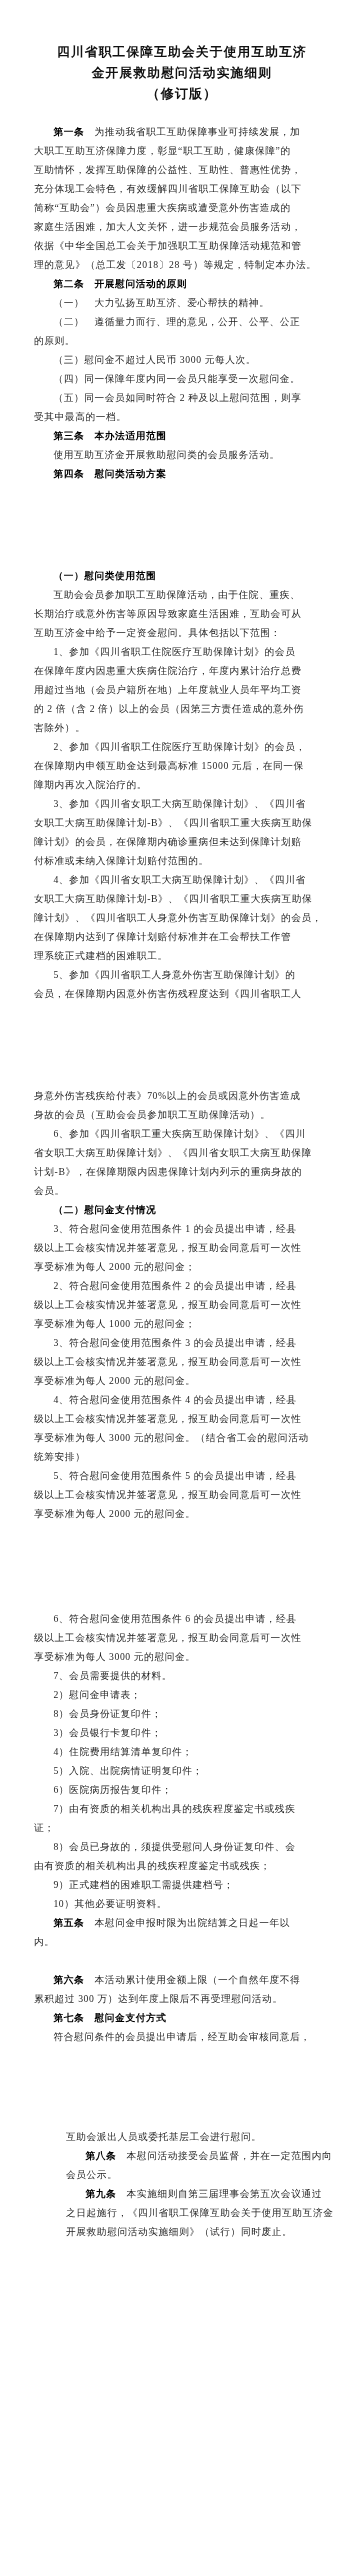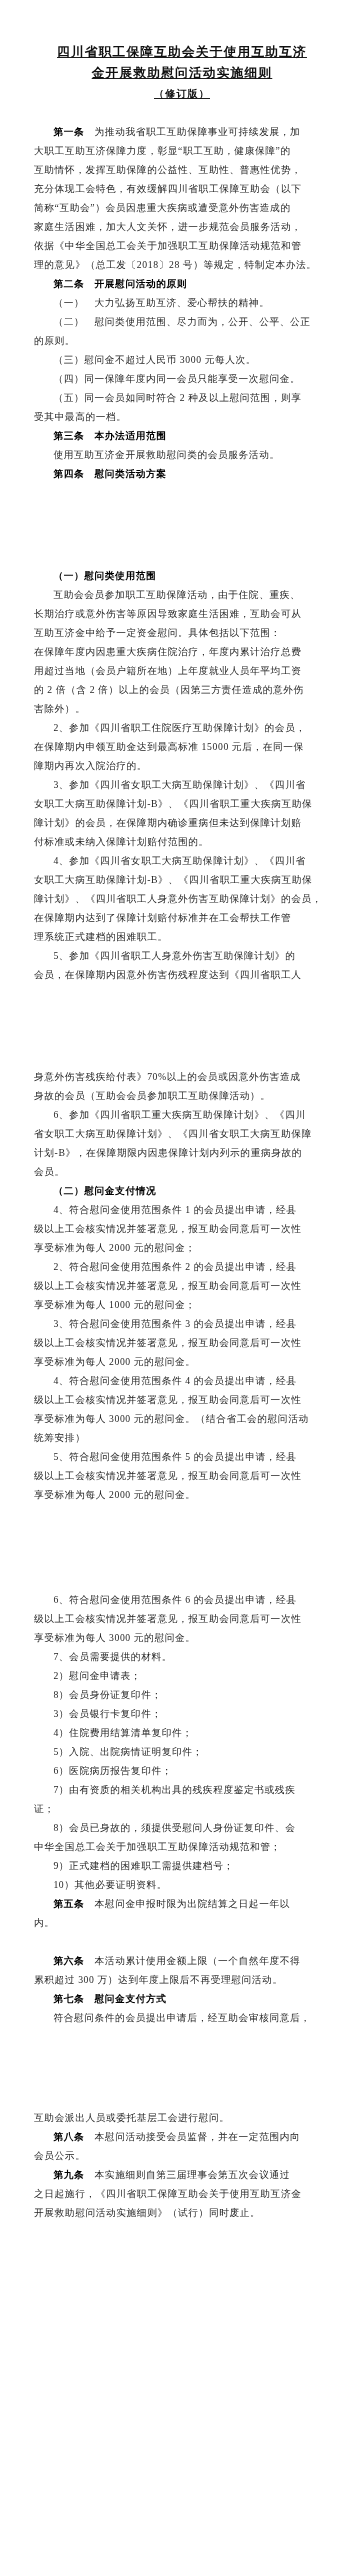--- a/index.html
+++ b/index.html
@@ -16,46 +16,45 @@
     overflow: hidden;
   }
   #doc {
     width: 364px;
     padding: 42px 0 0 0;
     box-sizing: border-box;
   }
   .title-block {
     text-align: center;
     padding: 0 24px;
-    text-decoration: underline;
   }
   .title-line {
     font-size: 12.7px;
     line-height: 20.6px;
     font-weight: bold;
     letter-spacing: 1.2px;
     color: #111111;
     white-space: nowrap;
   }
   .subtitle {
     margin-top: 4.9px;
-    font-size: 10px;
+    font-size: 13px;
     line-height: 12px;
     font-weight: bold;
     letter-spacing: 1.2px;
     color: #111111;
   }
   .page {
     padding: 0 34px;
   }
   .page-1 { margin-top: 22px; }
   .page-2 { margin-top: 83px; }
   .page-3 { margin-top: 83px; }
   .page-4 { margin-top: 86px; }
-  .page-5 { margin-top: 81px; }
+  .page-5 { margin-top: 81px; margin-left: 32px; }
   .line {
     font-size: 9.7px;
     line-height: 19px;
     height: 19px;
     letter-spacing: 0.6px;
     white-space: nowrap;
     overflow: visible;
   }
   .line.indent { text-indent: 2em; }
   .line.heading {
@@ -84,35 +83,36 @@
         <div class="line indent"><span class="bp">第一条</span>　为推动我省职工互助保障事业可持续发展，加</div>
         <div class="line">大职工互助互济保障力度，彰显“职工互助，健康保障”的</div>
         <div class="line">互助情怀，发挥互助保障的公益性、互助性、普惠性优势，</div>
         <div class="line">充分体现工会特色，有效缓解四川省职工保障互助会（以下</div>
         <div class="line">简称“互助会”）会员因患重大疾病或遭受意外伤害造成的</div>
         <div class="line">家庭生活困难，加大人文关怀，进一步规范会员服务活动，</div>
         <div class="line">依据《中华全国总工会关于加强职工互助保障活动规范和管</div>
         <div class="line">理的意见》（总工发〔2018〕28 号）等规定，特制定本办法。</div>
         <div class="line indent heading">第二条　开展慰问活动的原则</div>
         <div class="line indent">（一）　大力弘扬互助互济、爱心帮扶的精神。</div>
-        <div class="line indent">（二）　慰问类使用范围、尽力而为，公开、公平、公正</div>
+        <div class="line indent">（二）　遵循量力而行、理的意见，公开、公平、公正</div>
         <div class="line">的原则。</div>
         <div class="line indent">（三）慰问金不超过人民币 3000 元每人次。</div>
         <div class="line indent">（四）同一保障年度内同一会员只能享受一次慰问金。</div>
         <div class="line indent">（五）同一会员如同时符合 2 种及以上慰问范围，则享</div>
         <div class="line">受其中最高的一档。</div>
         <div class="line indent heading">第三条　本办法适用范围</div>
         <div class="line indent">使用互助互济金开展救助慰问类的会员服务活动。</div>
         <div class="line indent heading">第四条　慰问类活动方案</div>
       </div>
       <div class="page page-2">
         <div class="line indent heading">（一）慰问类使用范围</div>
         <div class="line indent">互助会会员参加职工互助保障活动，由于住院、重疾、</div>
         <div class="line">长期治疗或意外伤害等原因导致家庭生活困难，互助会可从</div>
         <div class="line">互助互济金中给予一定资金慰问。具体包括以下范围：</div>
+        <div class="line indent">1、参加《四川省职工住院医疗互助保障计划》的会员</div>
         <div class="line">在保障年度内因患重大疾病住院治疗，年度内累计治疗总费</div>
         <div class="line">用超过当地（会员户籍所在地）上年度就业人员年平均工资</div>
         <div class="line">的 2 倍（含 2 倍）以上的会员（因第三方责任造成的意外伤</div>
         <div class="line">害除外）。</div>
         <div class="line indent">2、参加《四川省职工住院医疗互助保障计划》的会员，</div>
         <div class="line">在保障期内申领互助金达到最高标准 15000 元后，在同一保</div>
         <div class="line">障期内再次入院治疗的。</div>
         <div class="line indent">3、参加《四川省女职工大病互助保障计划》、《四川省</div>
         <div class="line">女职工大病互助保障计划-B》、《四川省职工重大疾病互助保</div>
         <div class="line">障计划》的会员，在保障期内确诊重病但未达到保障计划赔</div>
@@ -126,21 +126,21 @@
         <div class="line">会员，在保障期内因意外伤害伤残程度达到《四川省职工人</div>
       </div>
       <div class="page page-3">
         <div class="line">身意外伤害残疾给付表》70%以上的会员或因意外伤害造成</div>
         <div class="line">身故的会员（互助会会员参加职工互助保障活动）。</div>
         <div class="line indent">6、参加《四川省职工重大疾病互助保障计划》、《四川</div>
         <div class="line">省女职工大病互助保障计划》、《四川省女职工大病互助保障</div>
         <div class="line">计划-B》，在保障期限内因患保障计划内列示的重病身故的</div>
         <div class="line">会员。</div>
         <div class="line indent heading">（二）慰问金支付情况</div>
-        <div class="line indent">4、符合慰问金使用范围条件 1 的会员提出申请，经县</div>
+        <div class="line indent">3、符合慰问金使用范围条件 1 的会员提出申请，经县</div>
         <div class="line">级以上工会核实情况并签署意见，报互助会同意后可一次性</div>
         <div class="line">享受标准为每人 2000 元的慰问金；</div>
         <div class="line indent">2、符合慰问金使用范围条件 2 的会员提出申请，经县</div>
         <div class="line">级以上工会核实情况并签署意见，报互助会同意后可一次性</div>
         <div class="line">享受标准为每人 1000 元的慰问金；</div>
         <div class="line indent">3、符合慰问金使用范围条件 3 的会员提出申请，经县</div>
         <div class="line">级以上工会核实情况并签署意见，报互助会同意后可一次性</div>
         <div class="line">享受标准为每人 2000 元的慰问金。</div>
         <div class="line indent">4、符合慰问金使用范围条件 4 的会员提出申请，经县</div>
         <div class="line">级以上工会核实情况并签署意见，报互助会同意后可一次性</div>
@@ -157,21 +157,21 @@
         <div class="line indent">7、会员需要提供的材料。</div>
         <div class="line indent">2）慰问金申请表；</div>
         <div class="line indent">8）会员身份证复印件；</div>
         <div class="line indent">3）会员银行卡复印件；</div>
         <div class="line indent">4）住院费用结算清单复印件；</div>
         <div class="line indent">5）入院、出院病情证明复印件；</div>
         <div class="line indent">6）医院病历报告复印件；</div>
         <div class="line indent">7）由有资质的相关机构出具的残疾程度鉴定书或残疾</div>
         <div class="line">证；</div>
         <div class="line indent">8）会员已身故的，须提供受慰问人身份证复印件、会</div>
-        <div class="line">中华全国总工会关于加强职工互助保障活动规范和管；</div>
+        <div class="line">由有资质的相关机构出具的残疾程度鉴定书或残疾；</div>
         <div class="line indent">9）正式建档的困难职工需提供建档号；</div>
         <div class="line indent">10）其他必要证明资料。</div>
         <div class="line indent"><span class="bp">第五条</span>　本慰问金申报时限为出院结算之日起一年以</div>
         <div class="line">内。</div>
         <div class="line blank"></div>
         <div class="line indent"><span class="bp">第六条</span>　本活动累计使用金额上限（一个自然年度不得</div>
         <div class="line">累积超过 300 万）达到年度上限后不再受理慰问活动。</div>
         <div class="line indent heading">第七条　慰问金支付方式</div>
         <div class="line indent">符合慰问条件的会员提出申请后，经互助会审核同意后，</div>
       </div>

